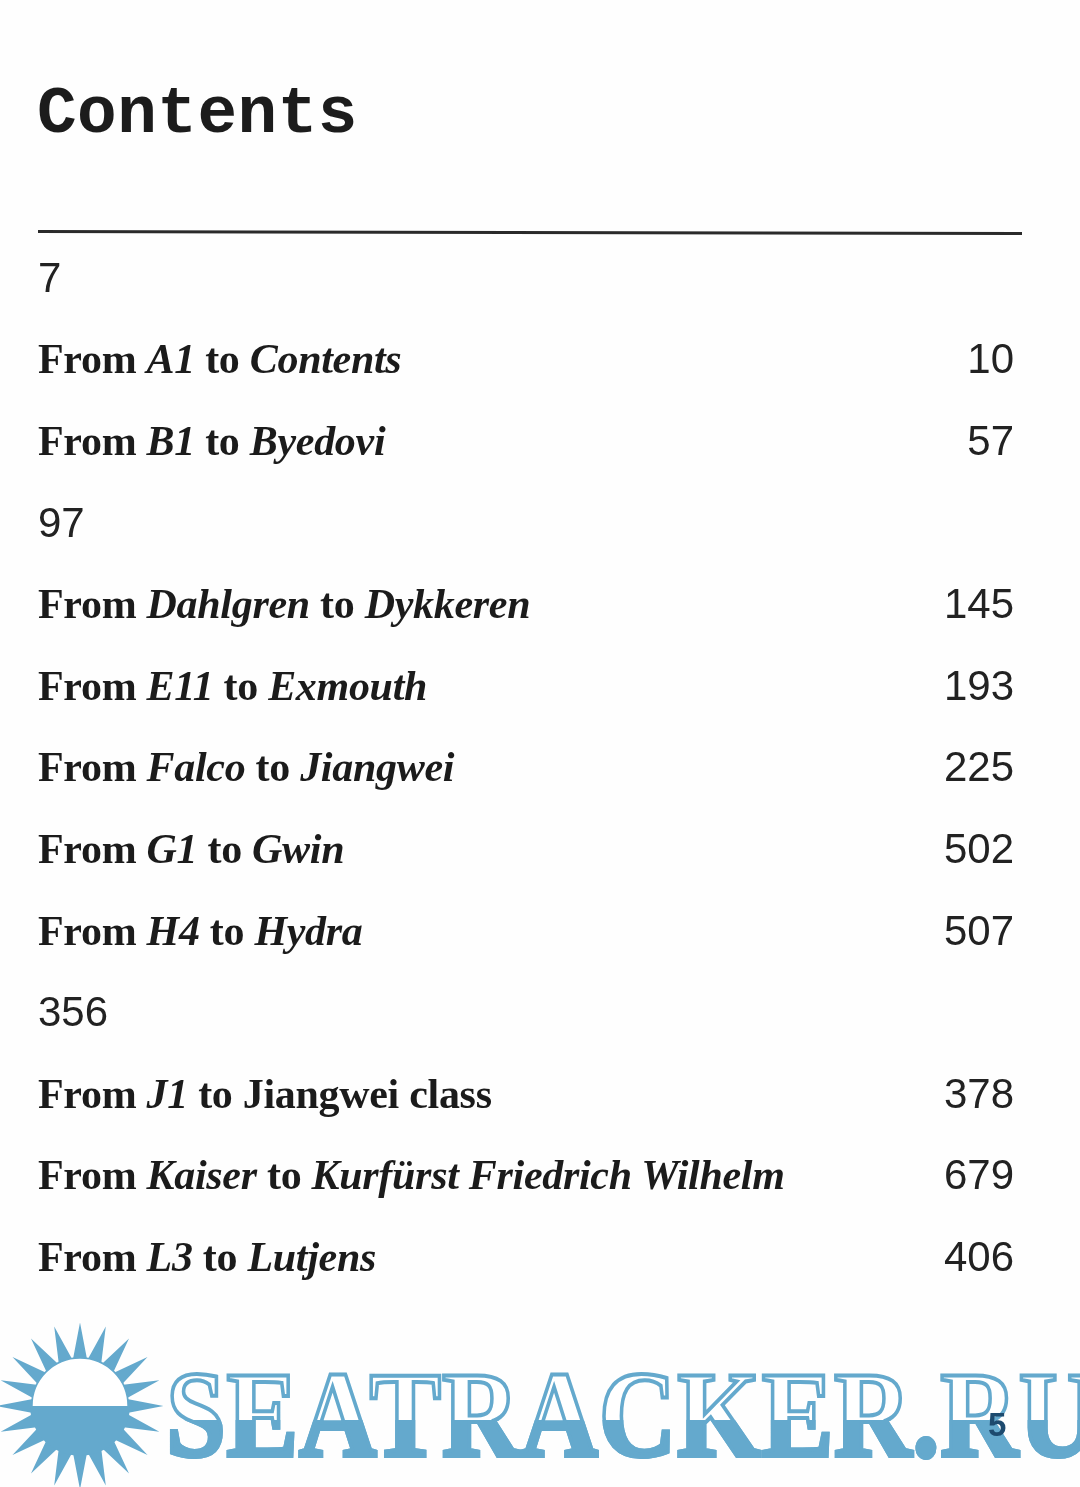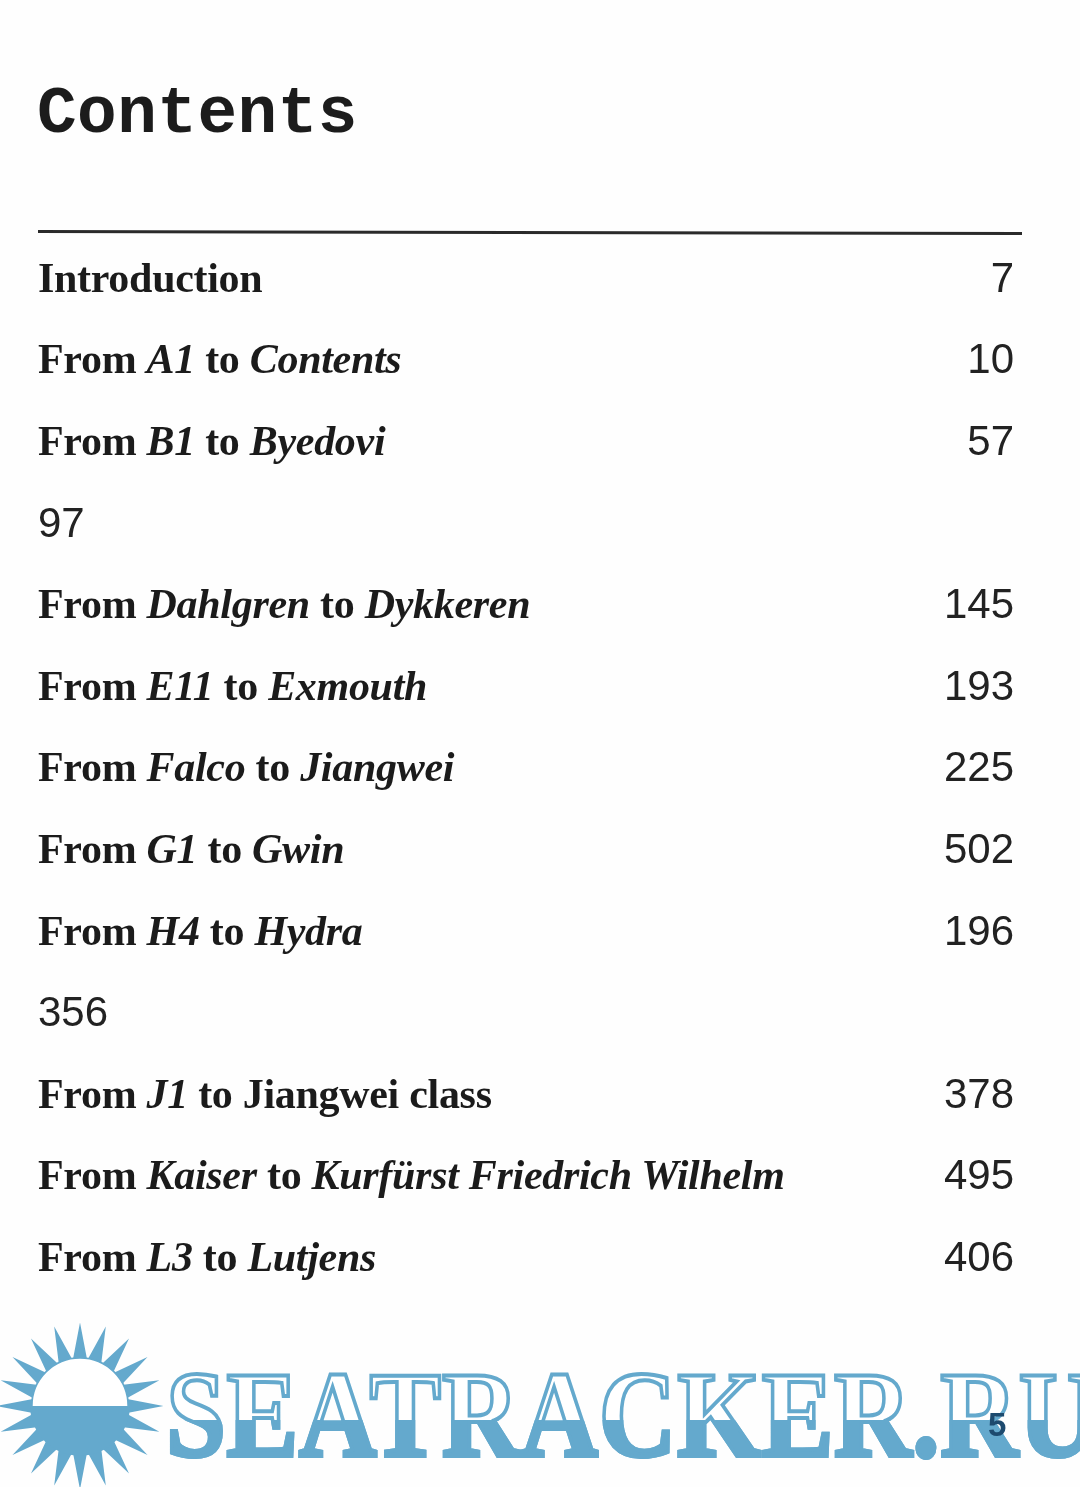--- a/index.html
+++ b/index.html
@@ -114,21 +114,20 @@
 <body>
 
 <div class="page">
 
   <h1 class="title">Contents</h1>
 
   <div class="rule"></div>
 
   <div class="toc" id="toc-list">
       <div class="toc-row">
-        <span class="entry-text"><span>Introduction</span></span>
         <span class="entry-page">7</span>
       </div>
       <div class="toc-row">
         <span class="entry-text"><span>From </span><span class="it">A1</span><span> to </span><span class="it">Contents</span></span>
         <span class="entry-page">10</span>
       </div>
       <div class="toc-row">
         <span class="entry-text"><span>From </span><span class="it">B1</span><span> to </span><span class="it">Byedovi</span></span>
         <span class="entry-page">57</span>
       </div>
@@ -146,32 +145,32 @@
       <div class="toc-row">
         <span class="entry-text"><span>From </span><span class="it">Falco</span><span> to </span><span class="it">Jiangwei</span></span>
         <span class="entry-page">225</span>
       </div>
       <div class="toc-row">
         <span class="entry-text"><span>From </span><span class="it">G1</span><span> to </span><span class="it">Gwin</span></span>
         <span class="entry-page">502</span>
       </div>
       <div class="toc-row">
         <span class="entry-text"><span>From </span><span class="it">H4</span><span> to </span><span class="it">Hydra</span></span>
-        <span class="entry-page">196</span>
+        <span class="entry-page">507</span>
       </div>
       <div class="toc-row">
         <span class="entry-page">356</span>
       </div>
       <div class="toc-row">
         <span class="entry-text"><span>From </span><span class="it">J1</span><span> to Jiangwei class</span></span>
         <span class="entry-page">378</span>
       </div>
       <div class="toc-row">
         <span class="entry-text"><span>From </span><span class="it">Kaiser</span><span> to </span><span class="it">Kurfürst Friedrich Wilhelm</span></span>
-        <span class="entry-page">495</span>
+        <span class="entry-page">679</span>
       </div>
       <div class="toc-row">
         <span class="entry-text"><span>From </span><span class="it">L3</span><span> to </span><span class="it">Lutjens</span></span>
         <span class="entry-page">406</span>
       </div>
     </div>
 
   <div class="watermark">
     <svg class="sun" viewBox="-100 -100 200 200" xmlns="http://www.w3.org/2000/svg">
       <polygon id="sun-rays" points="0.0,-97.0 8.4,-53.3 30.0,-92.3 24.5,-48.1 57.0,-78.5 38.2,-38.2 78.5,-57.0 48.1,-24.5 92.3,-30.0 53.3,-8.4 97.0,0.0 53.3,8.4 92.3,30.0 48.1,24.5 78.5,57.0 38.2,38.2 57.0,78.5 24.5,48.1 30.0,92.3 8.4,53.3 0.0,97.0 -8.4,53.3 -30.0,92.3 -24.5,48.1 -57.0,78.5 -38.2,38.2 -78.5,57.0 -48.1,24.5 -92.3,30.0 -53.3,8.4 -97.0,0.0 -53.3,-8.4 -92.3,-30.0 -48.1,-24.5 -78.5,-57.0 -38.2,-38.2 -57.0,-78.5 -24.5,-48.1 -30.0,-92.3 -8.4,-53.3" fill="#64a9cd"></polygon>

